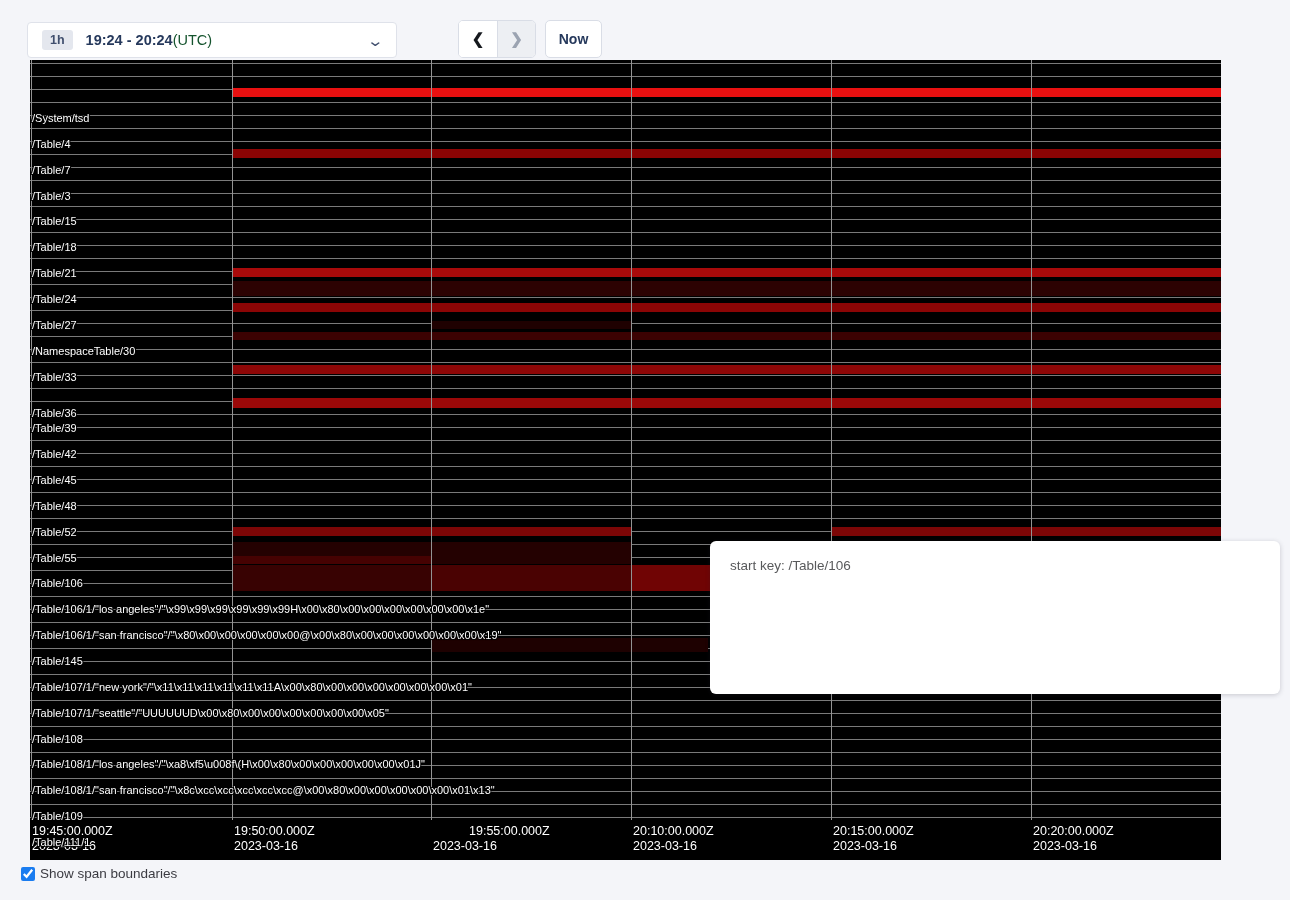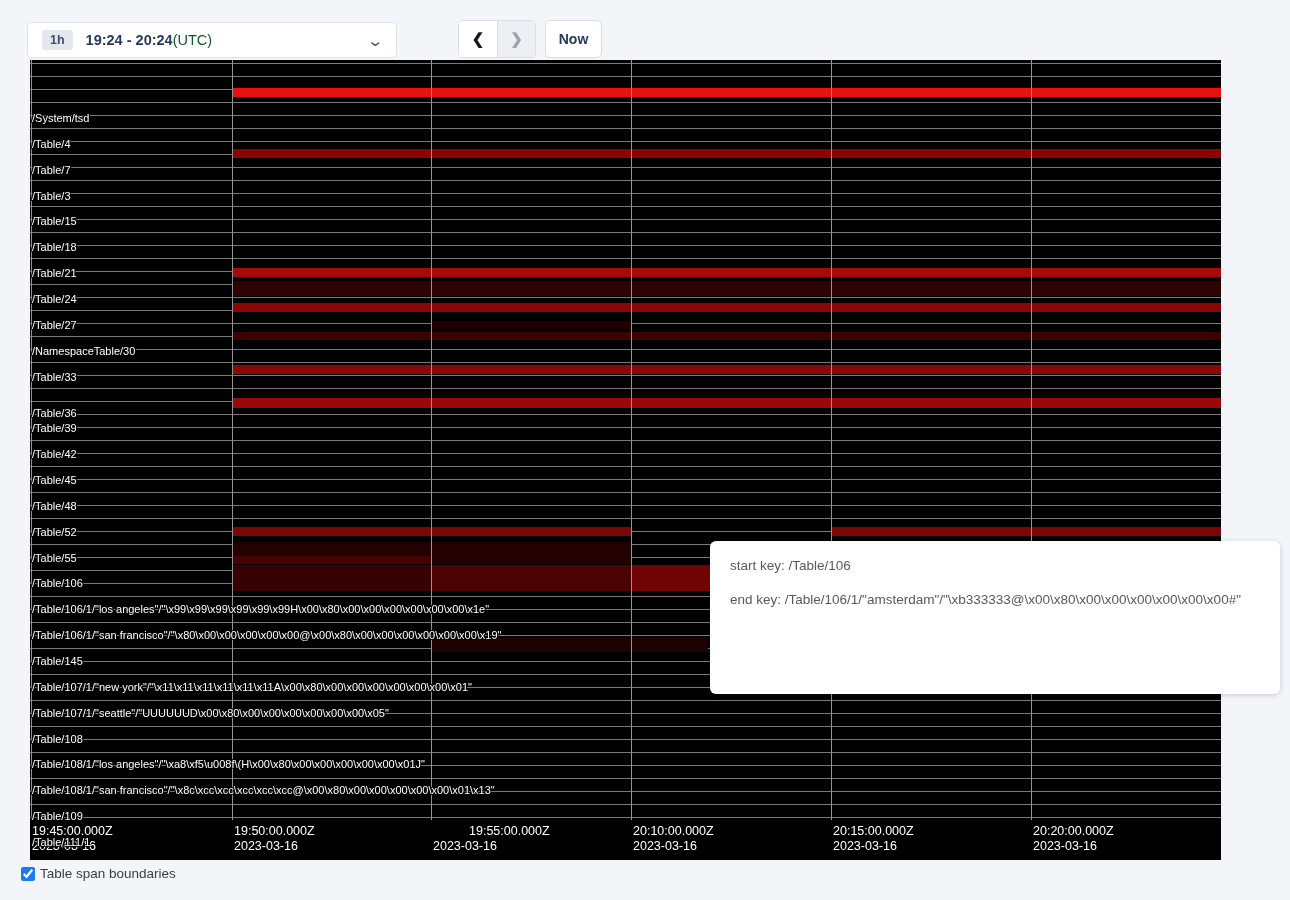--- a/index.html
+++ b/index.html
@@ -206,19 +206,18 @@
     <div class="axis-label" style="left: 603px; top: 764px;">20:10:00.000Z</div>
     <div class="axis-label" style="left: 603px; top: 779px;">2023-03-16</div>
     <div class="axis-label" style="left: 803px; top: 764px;">20:15:00.000Z</div>
     <div class="axis-label" style="left: 803px; top: 779px;">2023-03-16</div>
     <div class="axis-label" style="left: 1003px; top: 764px;">20:20:00.000Z</div>
     <div class="axis-label" style="left: 1003px; top: 779px;">2023-03-16</div>
   </div>
 
 <div class="tooltip">
   <div>start key: /Table/106</div>
-  <div>end key: /Table/106/1/"amsterdam"/"\xb333333@\x00\x80\x00\x00\x00\x00\x00\x00#"</div>
 </div>
 
 <label class="footer">
   <input type="checkbox" checked="" style="">
-  <span>Table span boundaries</span>
+  <span>Show span boundaries</span>
 </label>
 
 </body></html>

